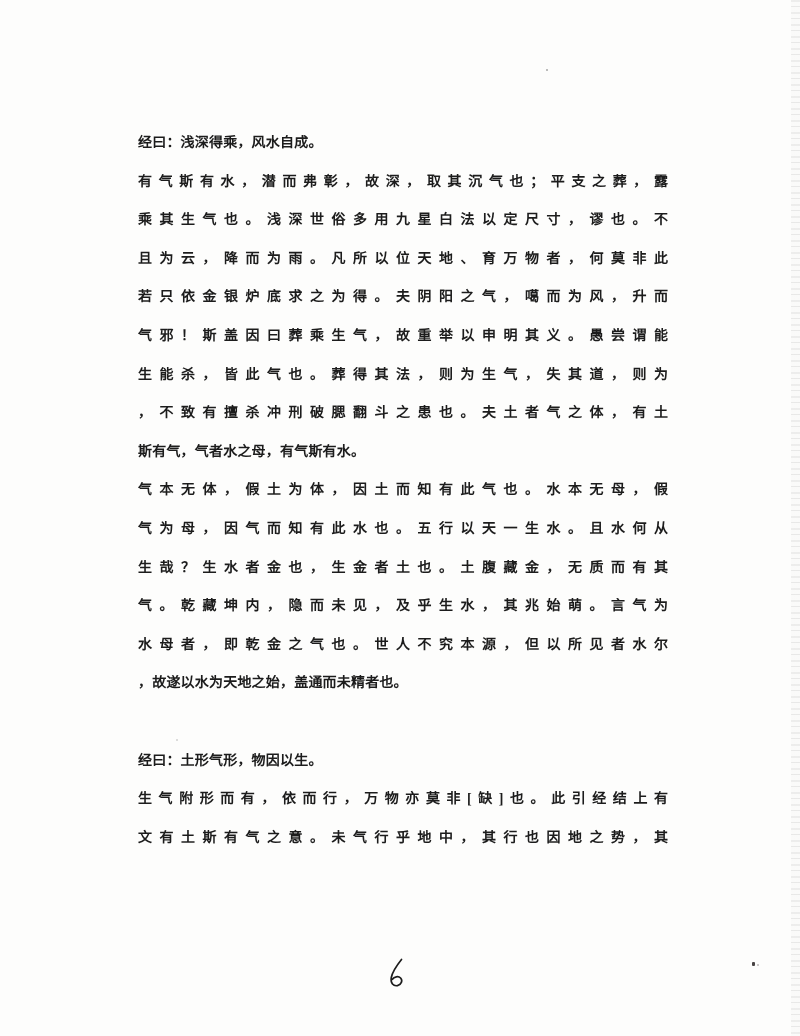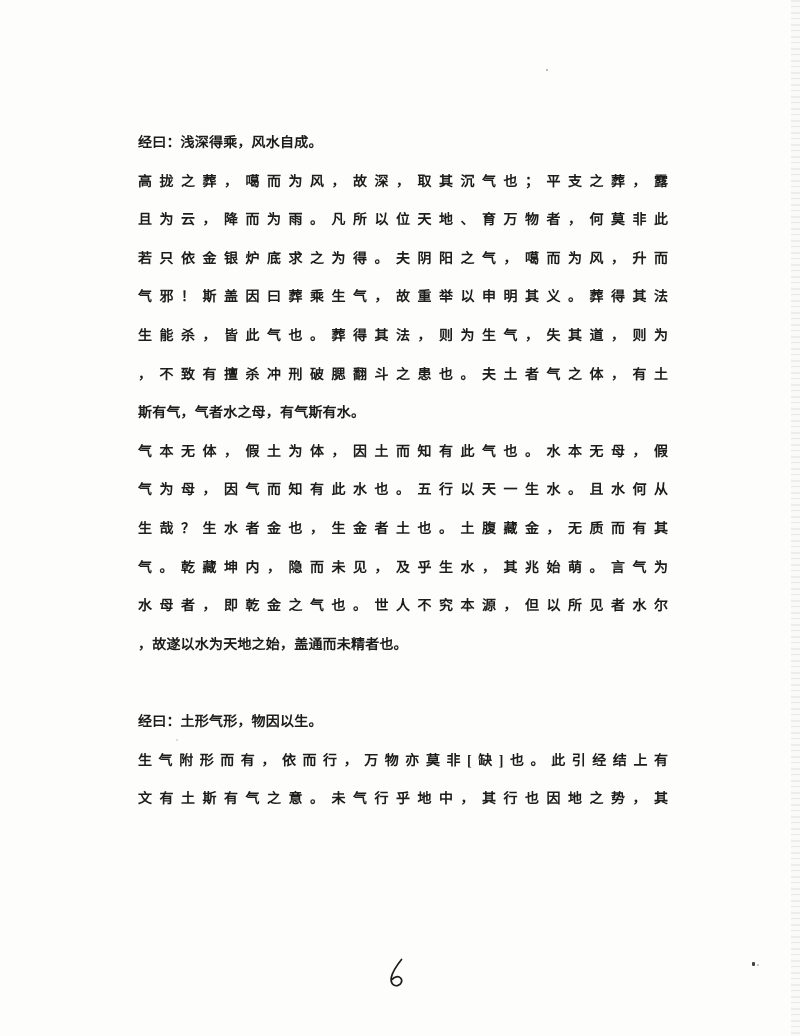--- a/index.html
+++ b/index.html
@@ -70,24 +70,25 @@
   .speck.s3 { left: 757px; top: 964px; width: 2px; height: 2px; background: rgba(90,80,80,0.4); }
   .speck.s4 { left: 176px; top: 739px; width: 2px; height: 2px; background: rgba(80,80,80,0.25); }
 </style>
 </head>
 <body>
 
 <div class="page">
 
   <div class="text-block">
     <div class="line">经曰：浅深得乘，风水自成。</div>
-    <div class="line j">高拢之葬，噶而为风，故深，取其沉气也；平支之葬，露</div>
+    <div class="line j">有气斯有水，潜而弗彰，故深，取其沉气也；平支之葬，露</div>
+    <div class="line j">乘其生气也。浅深世俗多用九星白法以定尺寸，谬也。不</div>
     <div class="line j">且为云，降而为雨。凡所以位天地、育万物者，何莫非此</div>
     <div class="line j">若只依金银炉底求之为得。夫阴阳之气，噶而为风，升而</div>
-    <div class="line j">气邪！斯盖因曰葬乘生气，故重举以申明其义。葬得其法</div>
+    <div class="line j">气邪！斯盖因曰葬乘生气，故重举以申明其义。愚尝谓能</div>
     <div class="line j">生能杀，皆此气也。葬得其法，则为生气，失其道，则为</div>
     <div class="line j">，不致有擅杀冲刑破腮翻斗之患也。夫土者气之体，有土</div>
     <div class="line">斯有气，气者水之母，有气斯有水。</div>
     <div class="line j">气本无体，假土为体，因土而知有此气也。水本无母，假</div>
     <div class="line j">气为母，因气而知有此水也。五行以天一生水。且水何从</div>
     <div class="line j">生哉？生水者金也，生金者土也。土腹藏金，无质而有其</div>
     <div class="line j">气。乾藏坤内，隐而未见，及乎生水，其兆始萌。言气为</div>
     <div class="line j">水母者，即乾金之气也。世人不究本源，但以所见者水尔</div>
     <div class="line">，故遂以水为天地之始，盖通而未精者也。</div>
     <div class="line blank"></div>

